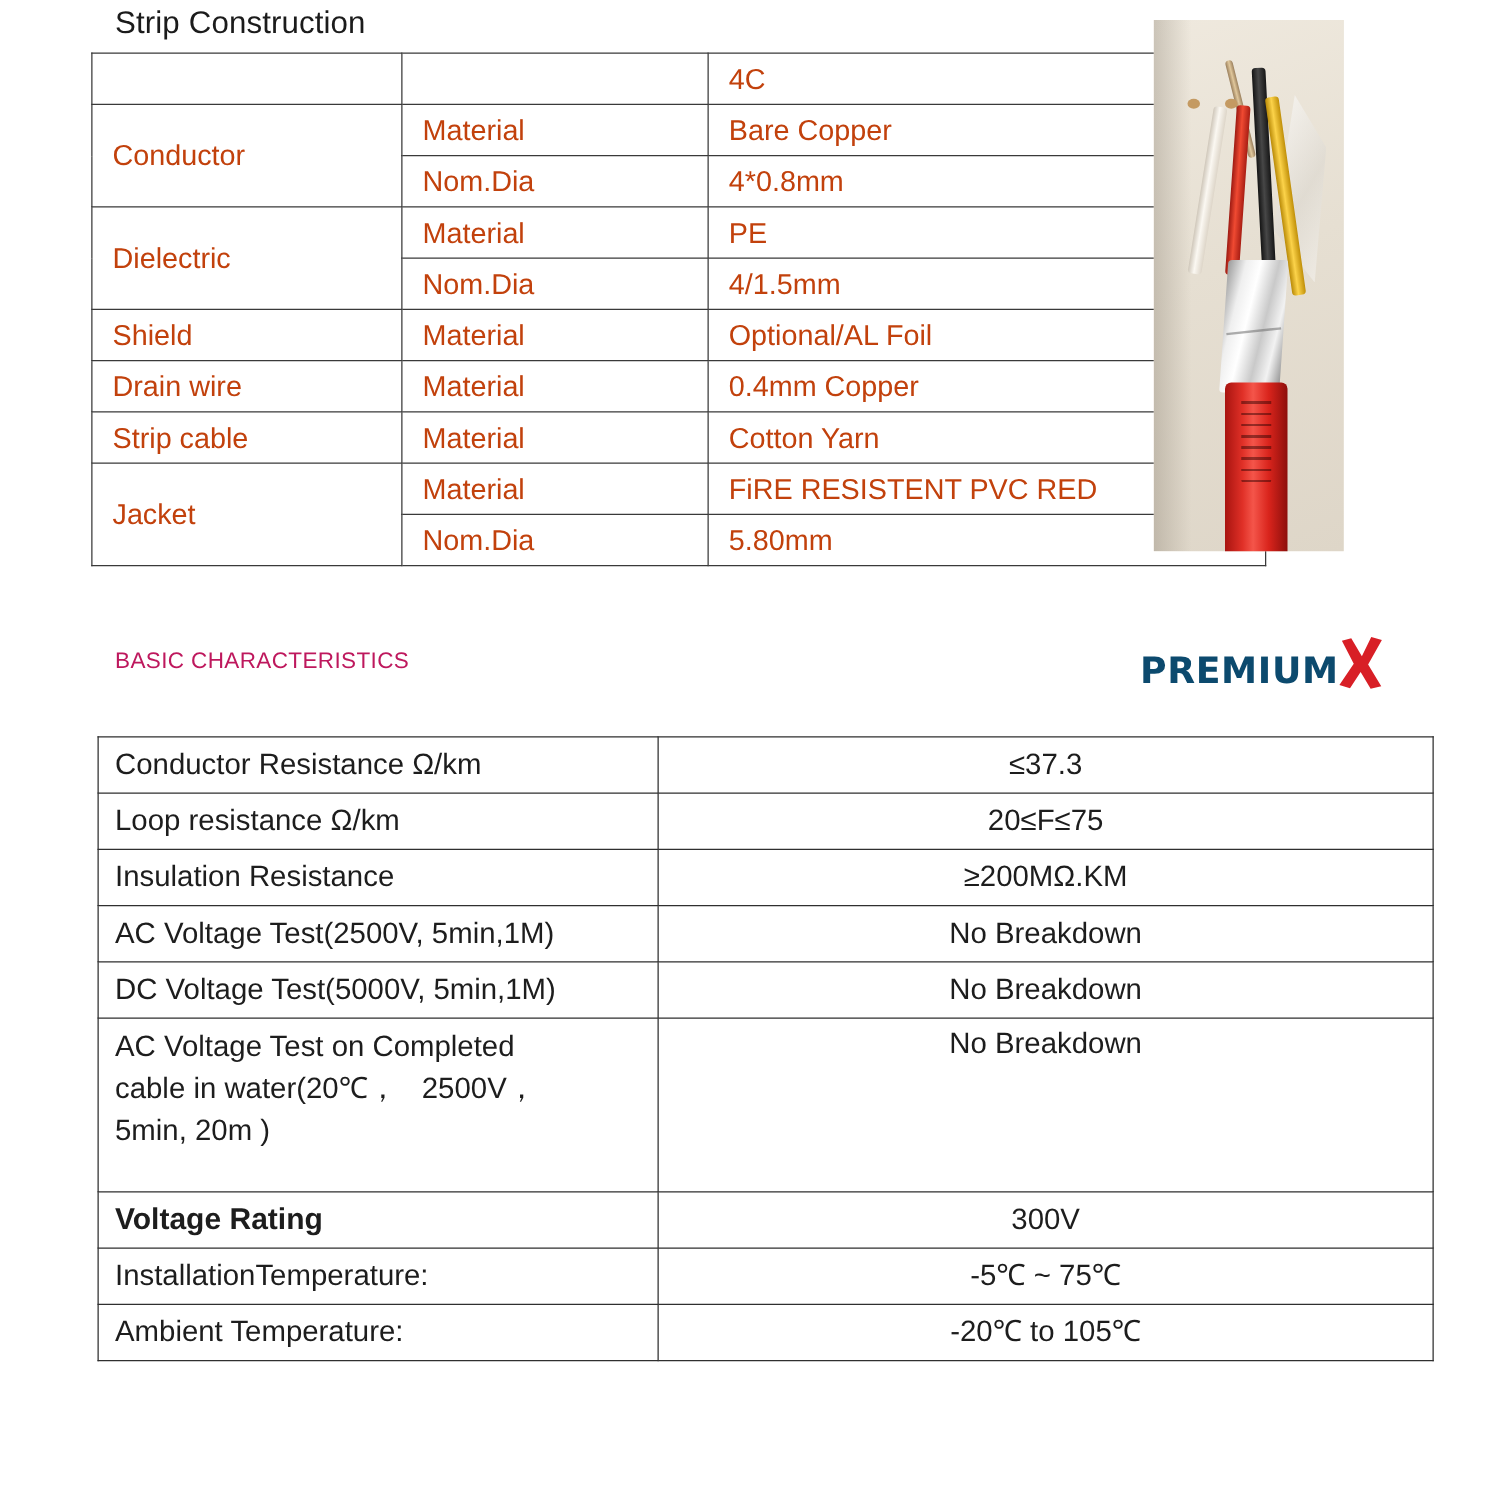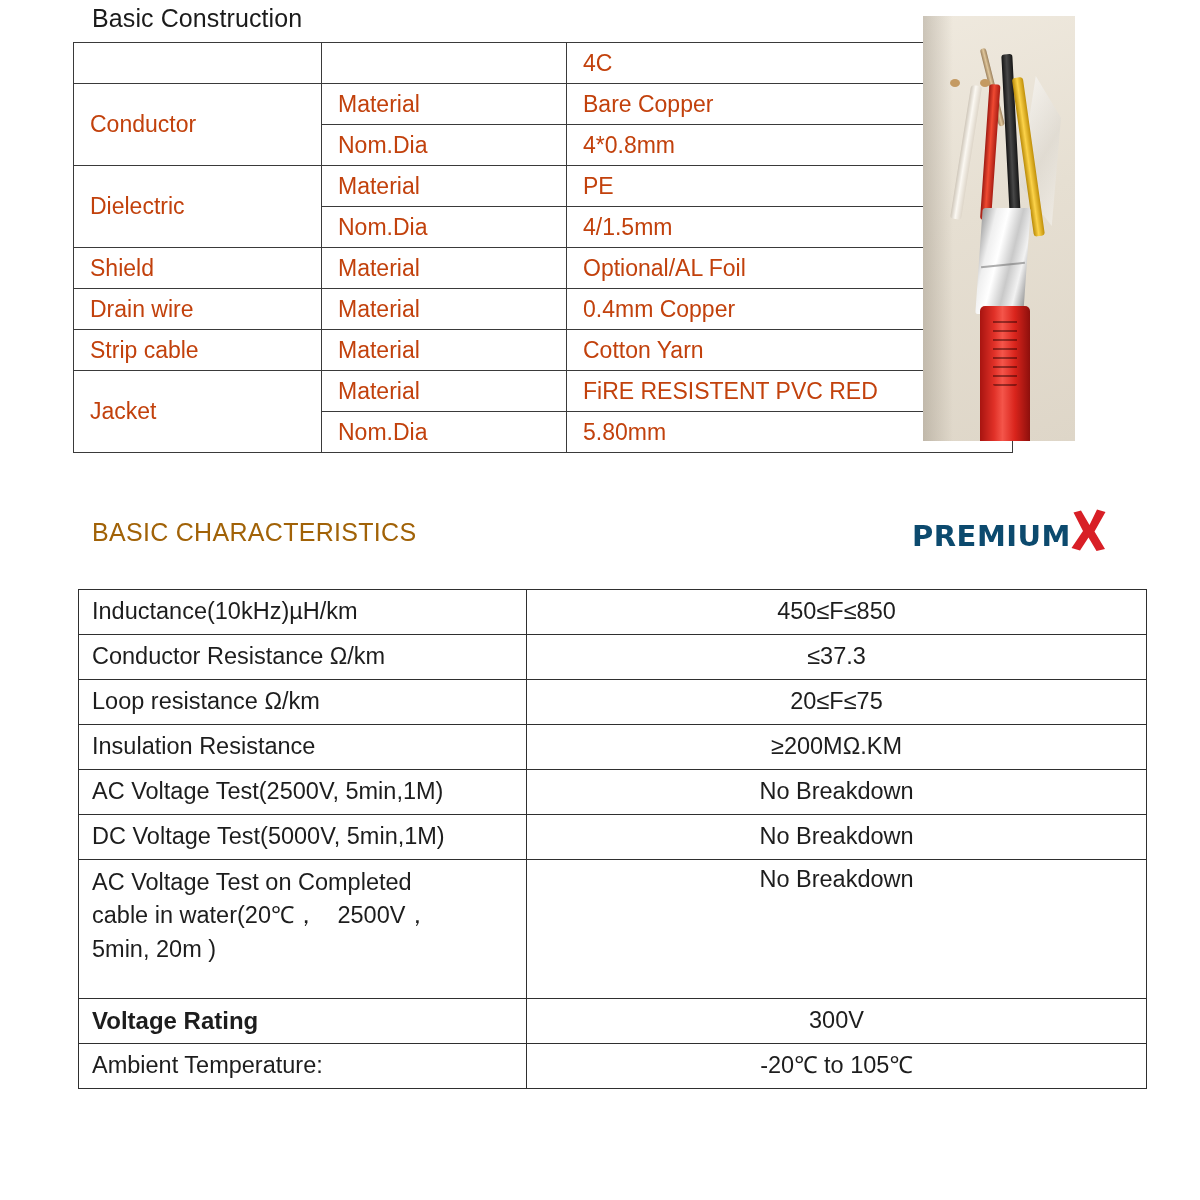--- a/index.html
+++ b/index.html
@@ -160,23 +160,23 @@
     background: linear-gradient(120deg, rgba(255,255,255,.85), rgba(205,205,205,.35) 55%, rgba(255,255,255,.6));
     clip-path: polygon(40% 0%, 100% 28%, 78% 100%, 0% 72%);
     opacity: .75;
   }
 
   
   #characteristics-title {
     position: absolute;
     left: 92px;
     top: 518px;
-    font-size: 25px;
+    font-size: 18px;
     letter-spacing: 0.3px;
-    color: #a16207;
+    color: #be185d;
     white-space: nowrap;
   }
 
   
   #brand-logo {
     position: absolute;
     left: 912px;
     top: 512px;
     height: 48px;
     display: flex;
@@ -227,21 +227,21 @@
   #characteristics-table tr.r-tall3 td.value,
   #characteristics-table tr.r-tall2 td.value { padding-top: 6px; }
   #characteristics-table td.label .ml { display: block; line-height: 1.42; }
   #characteristics-table td.bold-label { font-weight: 700; font-size: 24px; }
 </style>
 </head>
 <body>
 
 <div id="section-construction">
 
-  <div id="construction-title">Basic Construction</div>
+  <div id="construction-title">Strip Construction</div>
 
   <table class="grid" id="construction-table">
     <tbody>
       <tr>
         <td class="c1"></td>
         <td class="c2"></td>
         <td class="c3">4C</td>
       </tr>
 
       <tr>
@@ -317,24 +317,20 @@
   <span class="x-mark">
     <svg width="40" height="44" viewBox="0 0 40 44" aria-hidden="true">
       <path d="M5.5 4.5 L13 2.5 L21.5 17 L29 1.5 L37.5 4 L26.5 23.5 L37 41 L28.5 43 L20.5 29.5 L12 42.5 L3.5 40 L15 23 Z" fill="#d81f26"></path>
     </svg>
   </span>
 </div>
 
 <table class="grid" id="characteristics-table">
   <tbody>
     <tr class="r-std">
-      <td class="label">Inductance(10kHz)µH/km</td>
-      <td class="value">450≤F≤850</td>
-    </tr>
-    <tr class="r-std">
       <td class="label">Conductor Resistance Ω/km</td>
       <td class="value">≤37.3</td>
     </tr>
     <tr class="r-std">
       <td class="label">Loop resistance Ω/km</td>
       <td class="value">20≤F≤75</td>
     </tr>
     <tr class="r-std">
       <td class="label">Insulation Resistance</td>
       <td class="value">≥200MΩ.KM</td>
@@ -356,17 +352,21 @@
       </td>
       <td class="value">No Breakdown</td>
     </tr>
 
 
     <tr class="r-std">
       <td class="label bold-label">Voltage Rating</td>
       <td class="value">300V</td>
     </tr>
     <tr class="r-std">
+      <td class="label">InstallationTemperature:</td>
+      <td class="value">-5℃ ~ 75℃</td>
+    </tr>
+    <tr class="r-std">
       <td class="label">Ambient Temperature:</td>
       <td class="value">-20℃ to 105℃</td>
     </tr>
   </tbody>
 </table>
 
 </body></html>

